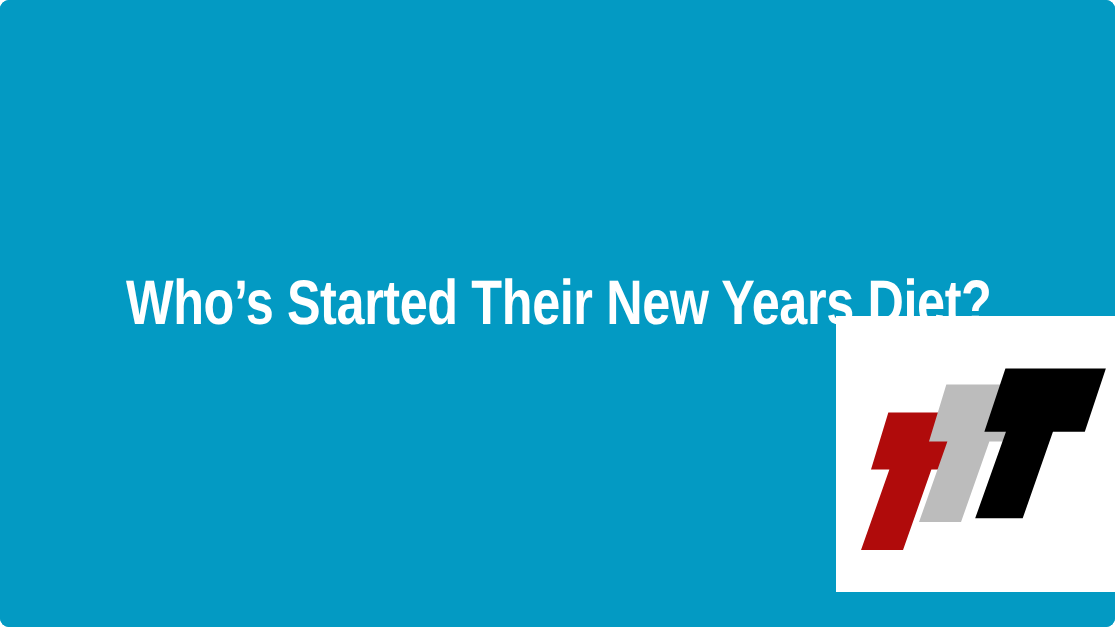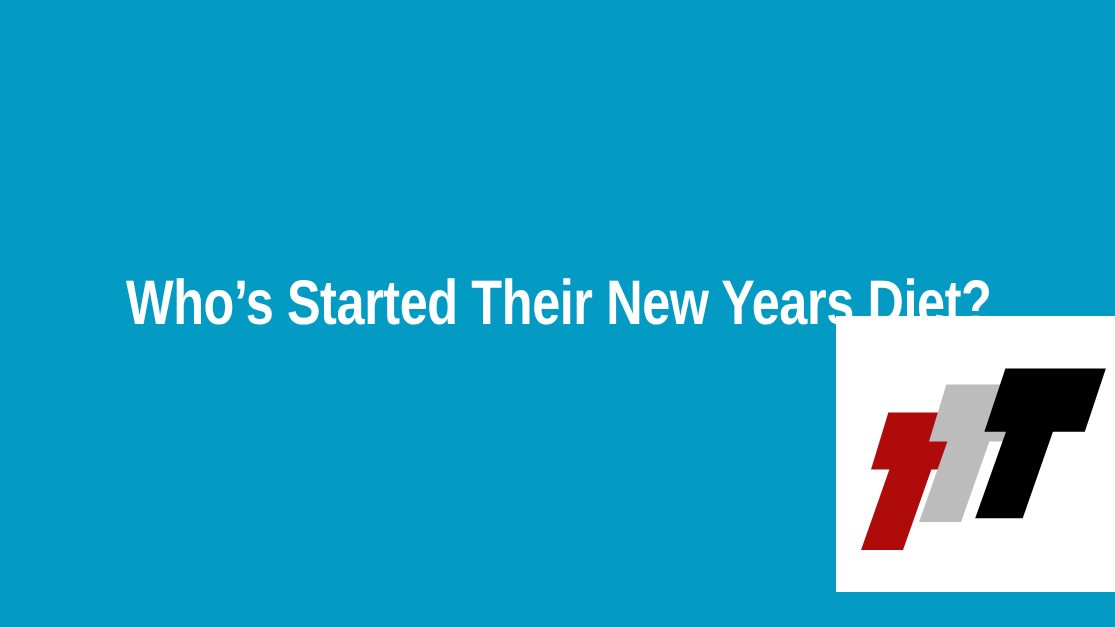--- a/index.html
+++ b/index.html
@@ -8,20 +8,21 @@
     background: #ffffff;
   }
 
   #slide {
     position: relative;
     width: 1115px;
     height: 627px;
     overflow: hidden;
     background: #039ac3;
     font-family: "Liberation Sans", sans-serif;
+    border-radius: 9px;
   }
 
   
   .slide-bg {
     position: absolute;
     inset: 0;
     background: #039ac3;
   }
 
   

